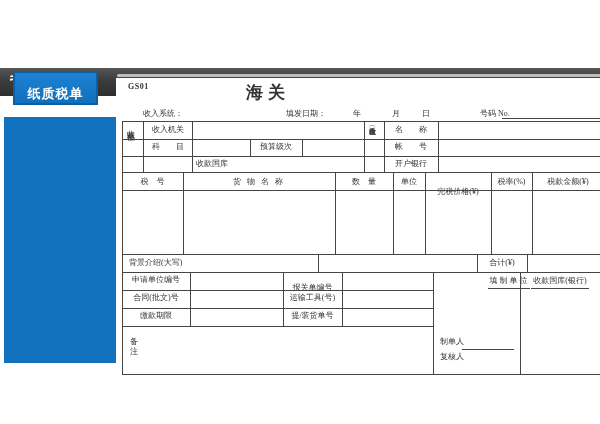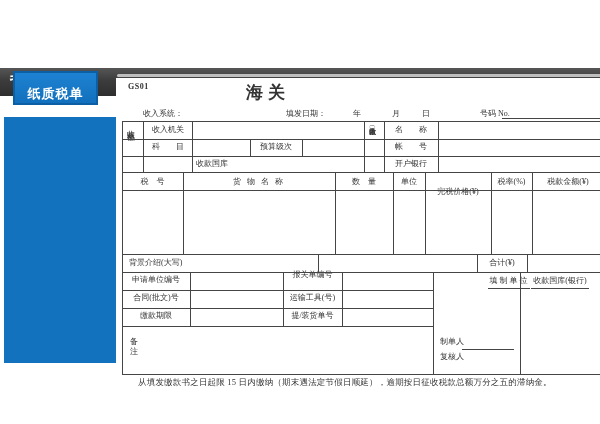--- a/index.html
+++ b/index.html
@@ -78,34 +78,33 @@
     <span class="lbl ctr" style="left:219px;top:99px;width:58px;">数　量</span>
     <span class="lbl ctr" style="left:277px;top:99px;width:32px;">单位</span>
     <span class="lbl ctr" style="left:309px;top:93px;width:66px;margin-top:16px;">完税价格(¥)</span>
     <span class="lbl ctr" style="left:375px;top:99px;width:41px;">税率(%)</span>
     <span class="lbl ctr" style="left:416px;top:99px;width:72px;">税款金额(¥)</span>
 
     <span class="lbl" style="left:13px;top:180px;">背景介绍(大写)</span>
     <span class="lbl ctr" style="left:361px;top:180px;width:50px;">合计(¥)</span>
 
     <span class="lbl ctr" style="left:6px;top:197px;width:68px;">申请单位编号</span>
-    <span class="lbl ctr" style="left:167px;top:192px;width:59px;">报关单编号</span>
+    <span class="lbl ctr" style="left:167px;top:205px;width:59px;">报关单编号</span>
     <span class="lbl ctr" style="left:6px;top:215px;width:68px;">合同(批文)号</span>
     <span class="lbl ctr" style="left:167px;top:215px;width:59px;">运输工具(号)</span>
     <span class="lbl ctr" style="left:6px;top:233px;width:68px;">缴款期限</span>
     <span class="lbl ctr" style="left:167px;top:233px;width:59px;">提/装货单号</span>
 
     <span class="lbl ctr" style="left:317px;top:198px;width:87px;margin-left:32px;"><span class="uline">填 制 单 位</span></span>
     <span class="lbl ctr" style="left:404px;top:198px;width:80px;"><span class="uline">收款国库(银行)</span></span>
 
     <span class="vlabel" style="left:12px;top:253px;height:40px;letter-spacing:9px;">备注</span>
     <span class="lbl" style="left:324px;top:259px;">制单人</span>
     <span class="lbl" style="left:324px;top:274px;">复核人</span>
 
-    <span class="footer-note" style="left:22px;top:299px;">从填发缴款书之日起限 15 日内缴纳（期末遇法定节假日顺延），逾期按日征收税款总额万分之五的滞纳金。</span>
   <div class="gline" style="left: 6px; top: 43px; width: 1px; height: 253px;"></div>
       <div class="gline" style="left: 27px; top: 43px; width: 1px; height: 51px;"></div>
       <div class="gline" style="left: 76px; top: 43px; width: 1px; height: 51px;"></div>
       <div class="gline" style="left: 134px; top: 61px; width: 1px; height: 17px;"></div>
       <div class="gline" style="left: 186px; top: 61px; width: 1px; height: 17px;"></div>
       <div class="gline" style="left: 248px; top: 43px; width: 1px; height: 51px;"></div>
       <div class="gline" style="left: 268px; top: 43px; width: 1px; height: 51px;"></div>
       <div class="gline" style="left: 322px; top: 43px; width: 1px; height: 51px;"></div>
       <div class="gline" style="left: 67px; top: 94px; width: 1px; height: 82px;"></div>
       <div class="gline" style="left: 219px; top: 94px; width: 1px; height: 82px;"></div>

